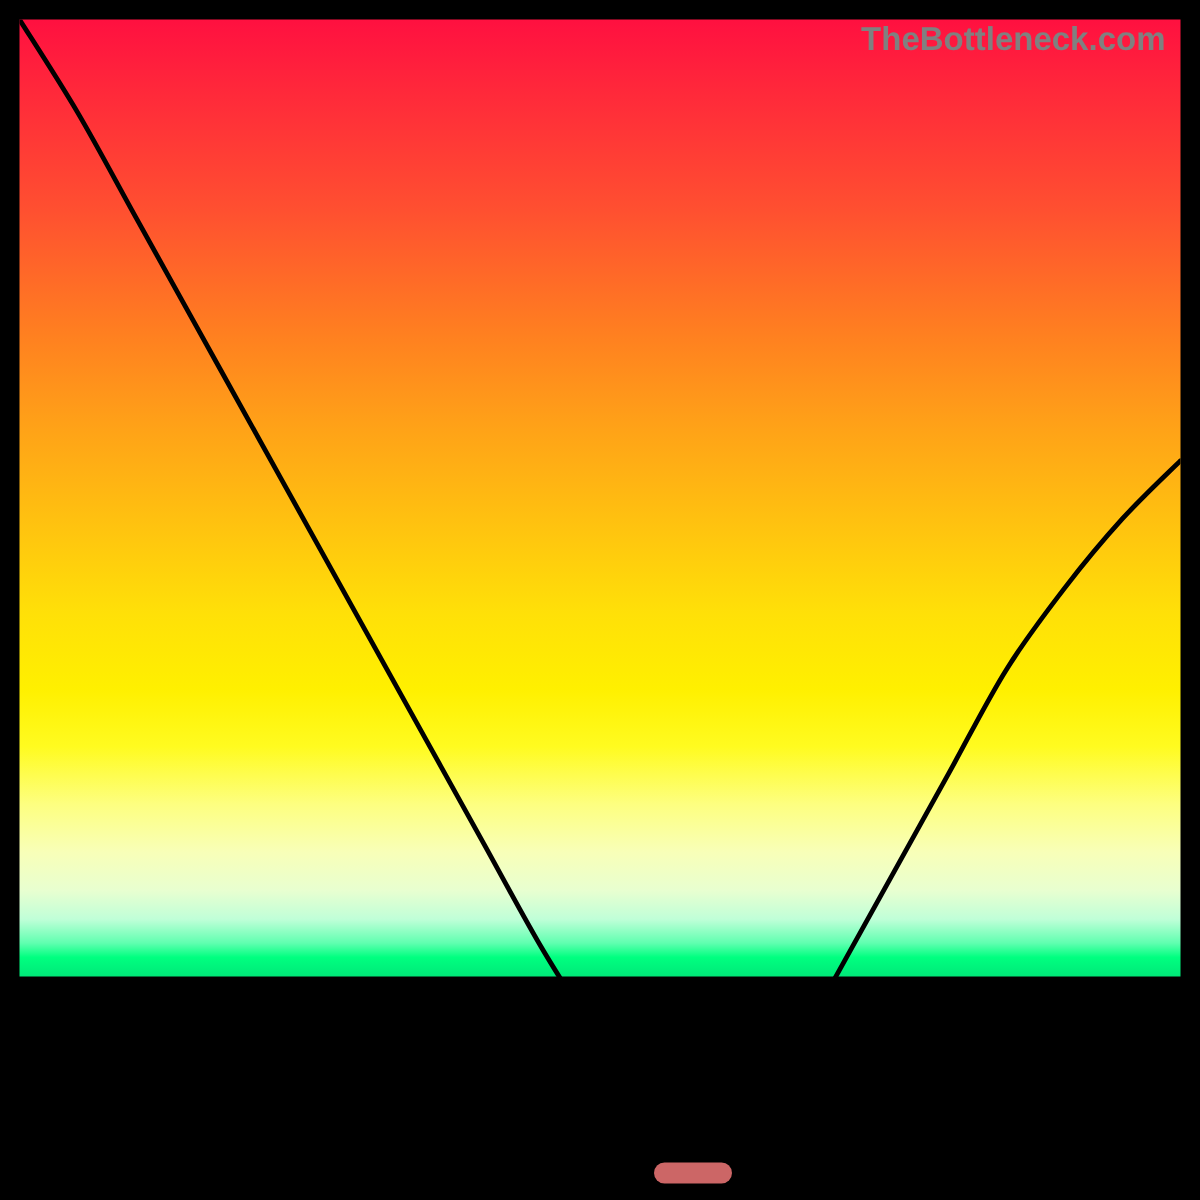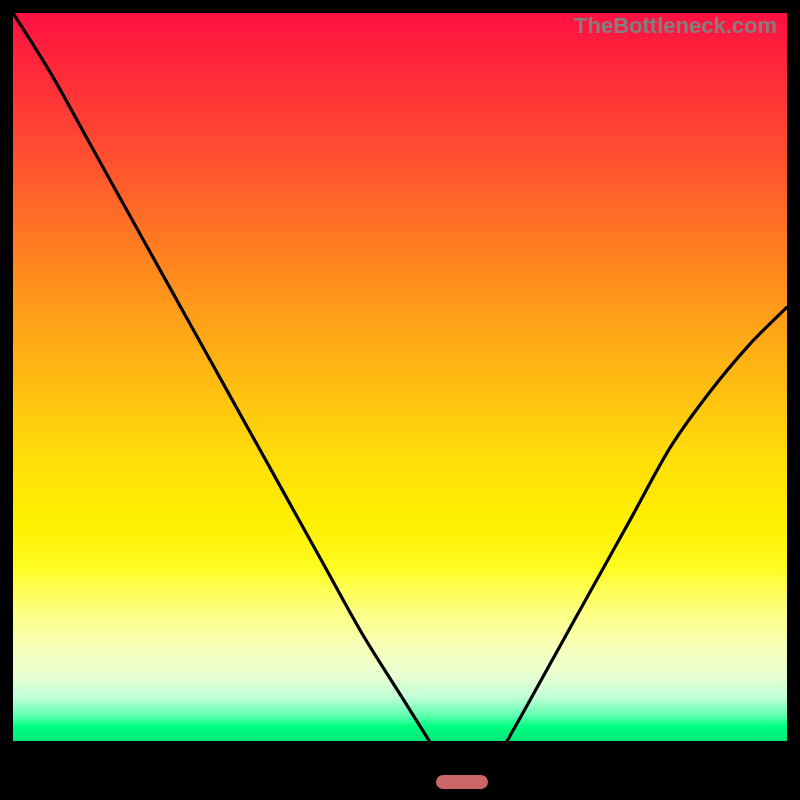--- a/index.html
+++ b/index.html
@@ -13,21 +13,21 @@
   .chart-container {
     position: relative;
     width: 800px;
     height: 800px;
   }
   .plot-area {
     position: absolute;
     left: 13px;
     top: 13px;
     width: 774px;
-    height: 728px;
+    height: 638px;
     background: linear-gradient(to bottom,
       #ff1040 0%,
       #ff2a3a 8%,
       #ff5030 20%,
       #ff8020 33%,
       #ffa018 42%,
       #ffc010 52%,
       #ffe008 62%,
       #fff000 70%,
       #fffb20 76%,

